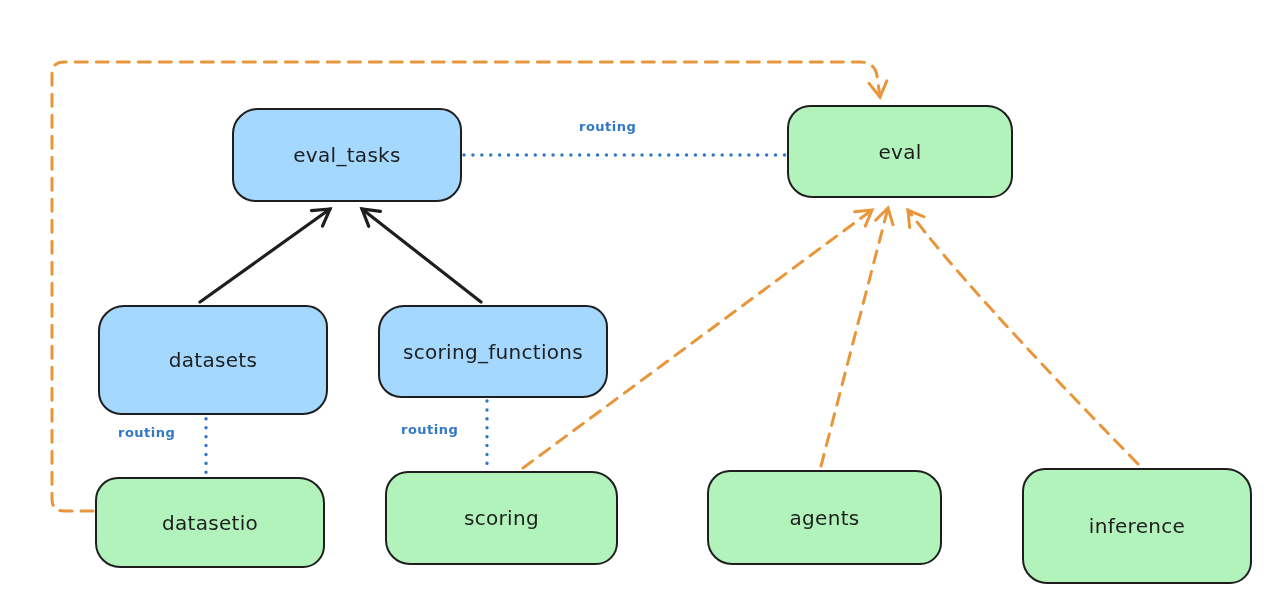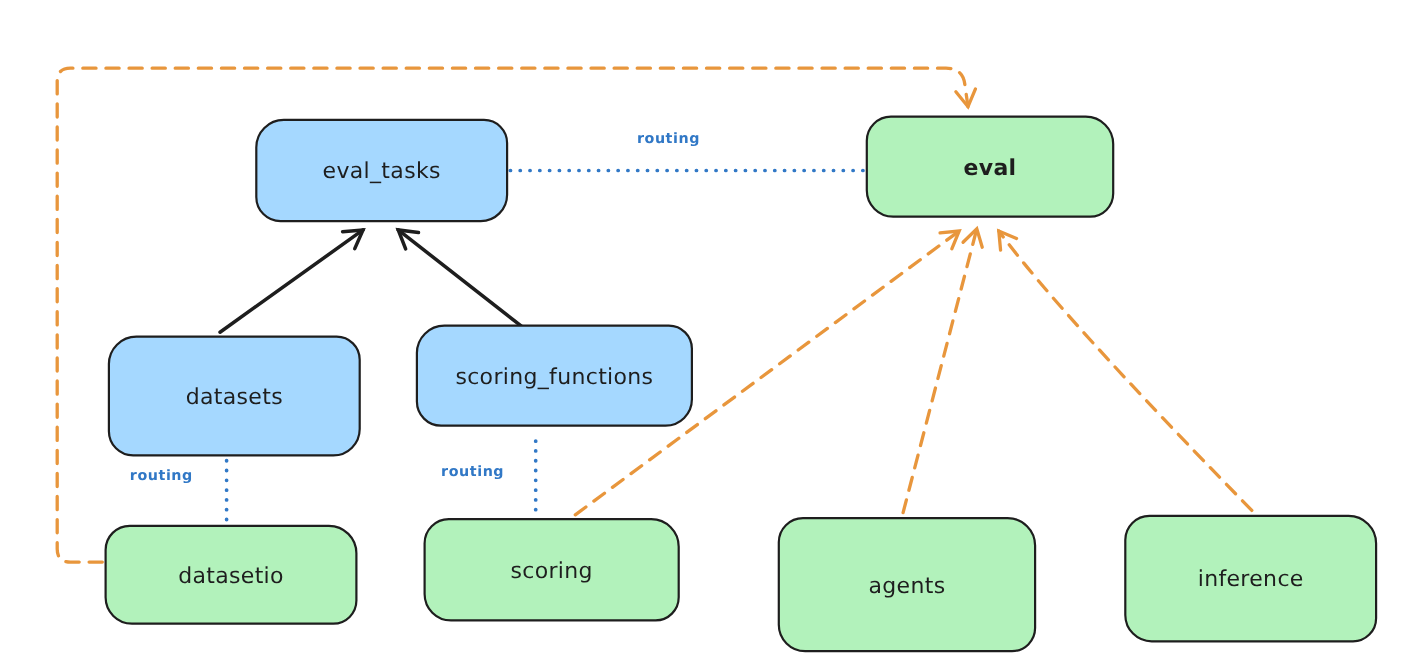--- a/index.html
+++ b/index.html
@@ -75,41 +75,41 @@
     <path class="edge-path edge-orange-dashed" d="M 523 468 L 872 210" marker-end="url(#ah-orange)"></path>
     <path class="edge-path edge-orange-dashed" d="M 821 466 L 888 208" marker-end="url(#ah-orange)"></path>
     <path class="edge-path edge-orange-dashed" d="M 1138 464 Q 963 285 908 210" marker-end="url(#ah-orange)"></path>
     <path class="edge-path edge-orange-dashed" d="M 93 511 L 64 511 Q 52 511 52 499 L 52 74 Q 52 62 64 62 L 860 62 Q 875 62 877 76 L 880 97" marker-end="url(#ah-orange)"></path>
   </svg>
 
   <div class="node blue" style="left:232px;top:108px;width:230px;height:94px;">
     <span>eval_tasks</span>
   </div>
 
-  <div class="node green" style="left:787px;top:105px;width:226px;height:93px;font-weight:bold;">
+  <div class="node green" style="left:787px;top:105px;width:226px;height:93px;">
     <span>eval</span>
   </div>
 
   <div class="node blue" style="left:98px;top:305px;width:230px;height:110px;">
     <span>datasets</span>
   </div>
 
-  <div class="node blue" style="left:378px;top:295px;width:252px;height:93px;text-align:right;">
+  <div class="node blue" style="left:378px;top:305px;width:230px;height:93px;text-align:right;">
     <span>scoring_functions</span>
   </div>
 
   <div class="node green" style="left:385px;top:471px;width:233px;height:94px;">
     <span>scoring</span>
   </div>
 
   <div class="node green" style="left:95px;top:477px;width:230px;height:91px;">
     <span>datasetio</span>
   </div>
 
-  <div class="node green" style="left:707px;top:470px;width:235px;height:123px;">
+  <div class="node green" style="left:707px;top:470px;width:235px;height:95px;">
     <span>agents</span>
   </div>
 
   <div class="node green" style="left:1022px;top:468px;width:230px;height:116px;">
     <span>inference</span>
   </div>
 
   <div class="edge-label" style="left:579px;top:119px;">routing</div>
   <div class="edge-label" style="left:118px;top:425px;">routing</div>
   <div class="edge-label" style="left:401px;top:422px;">routing</div>

